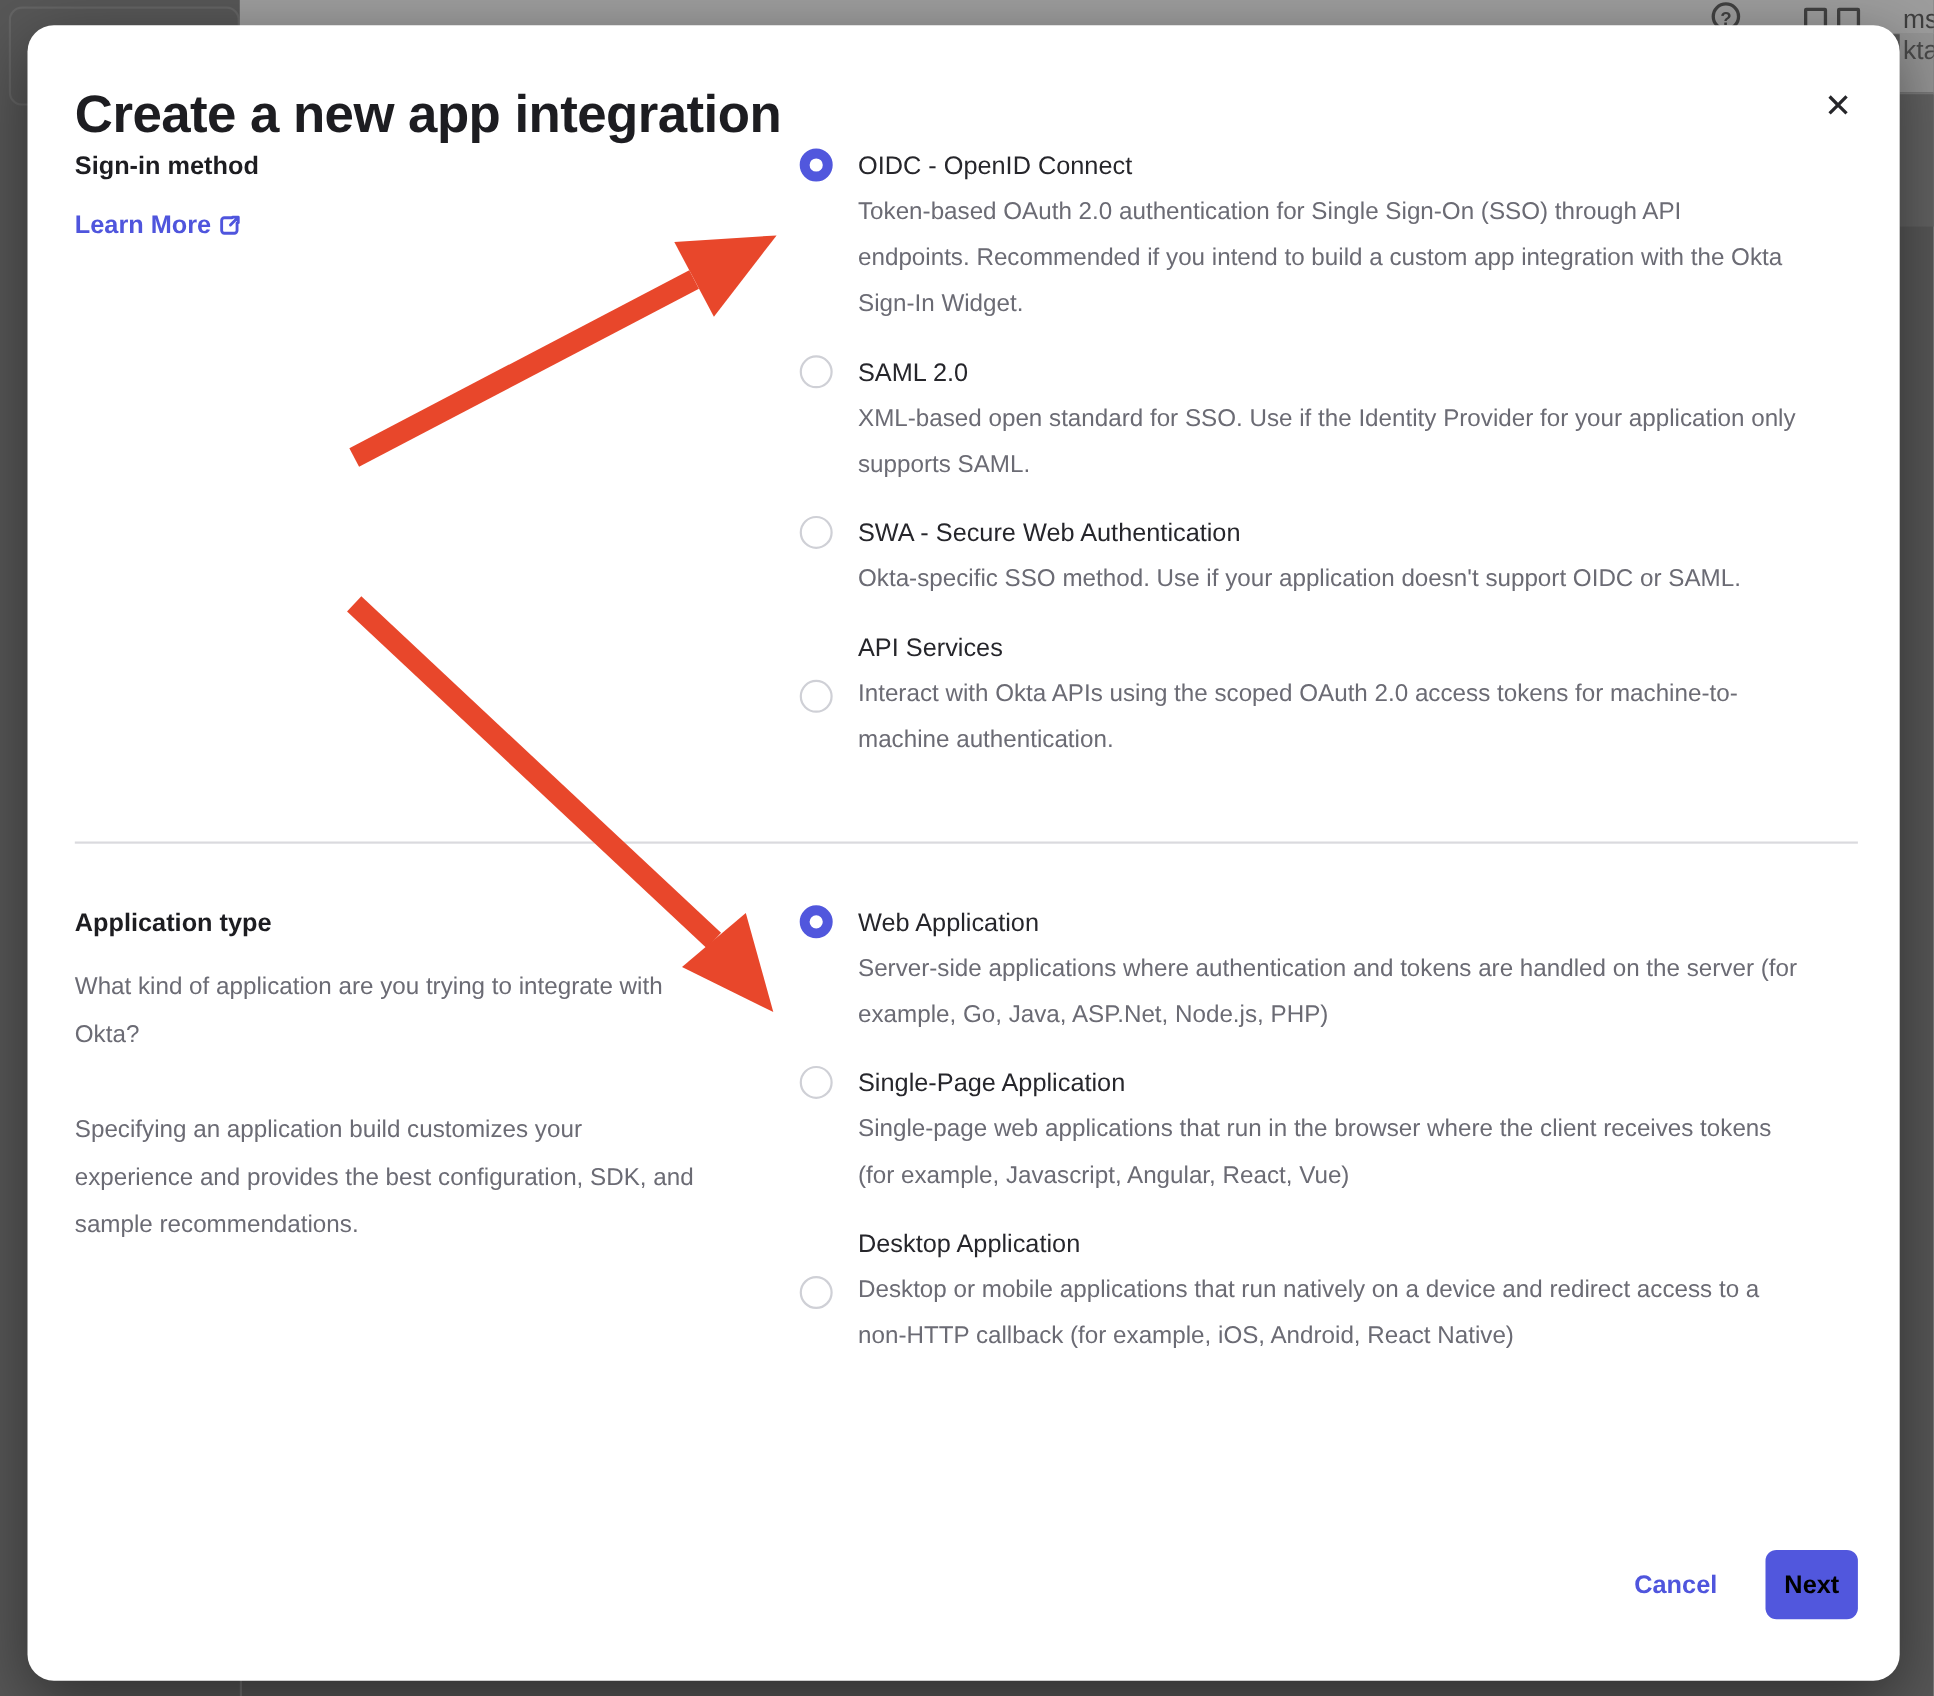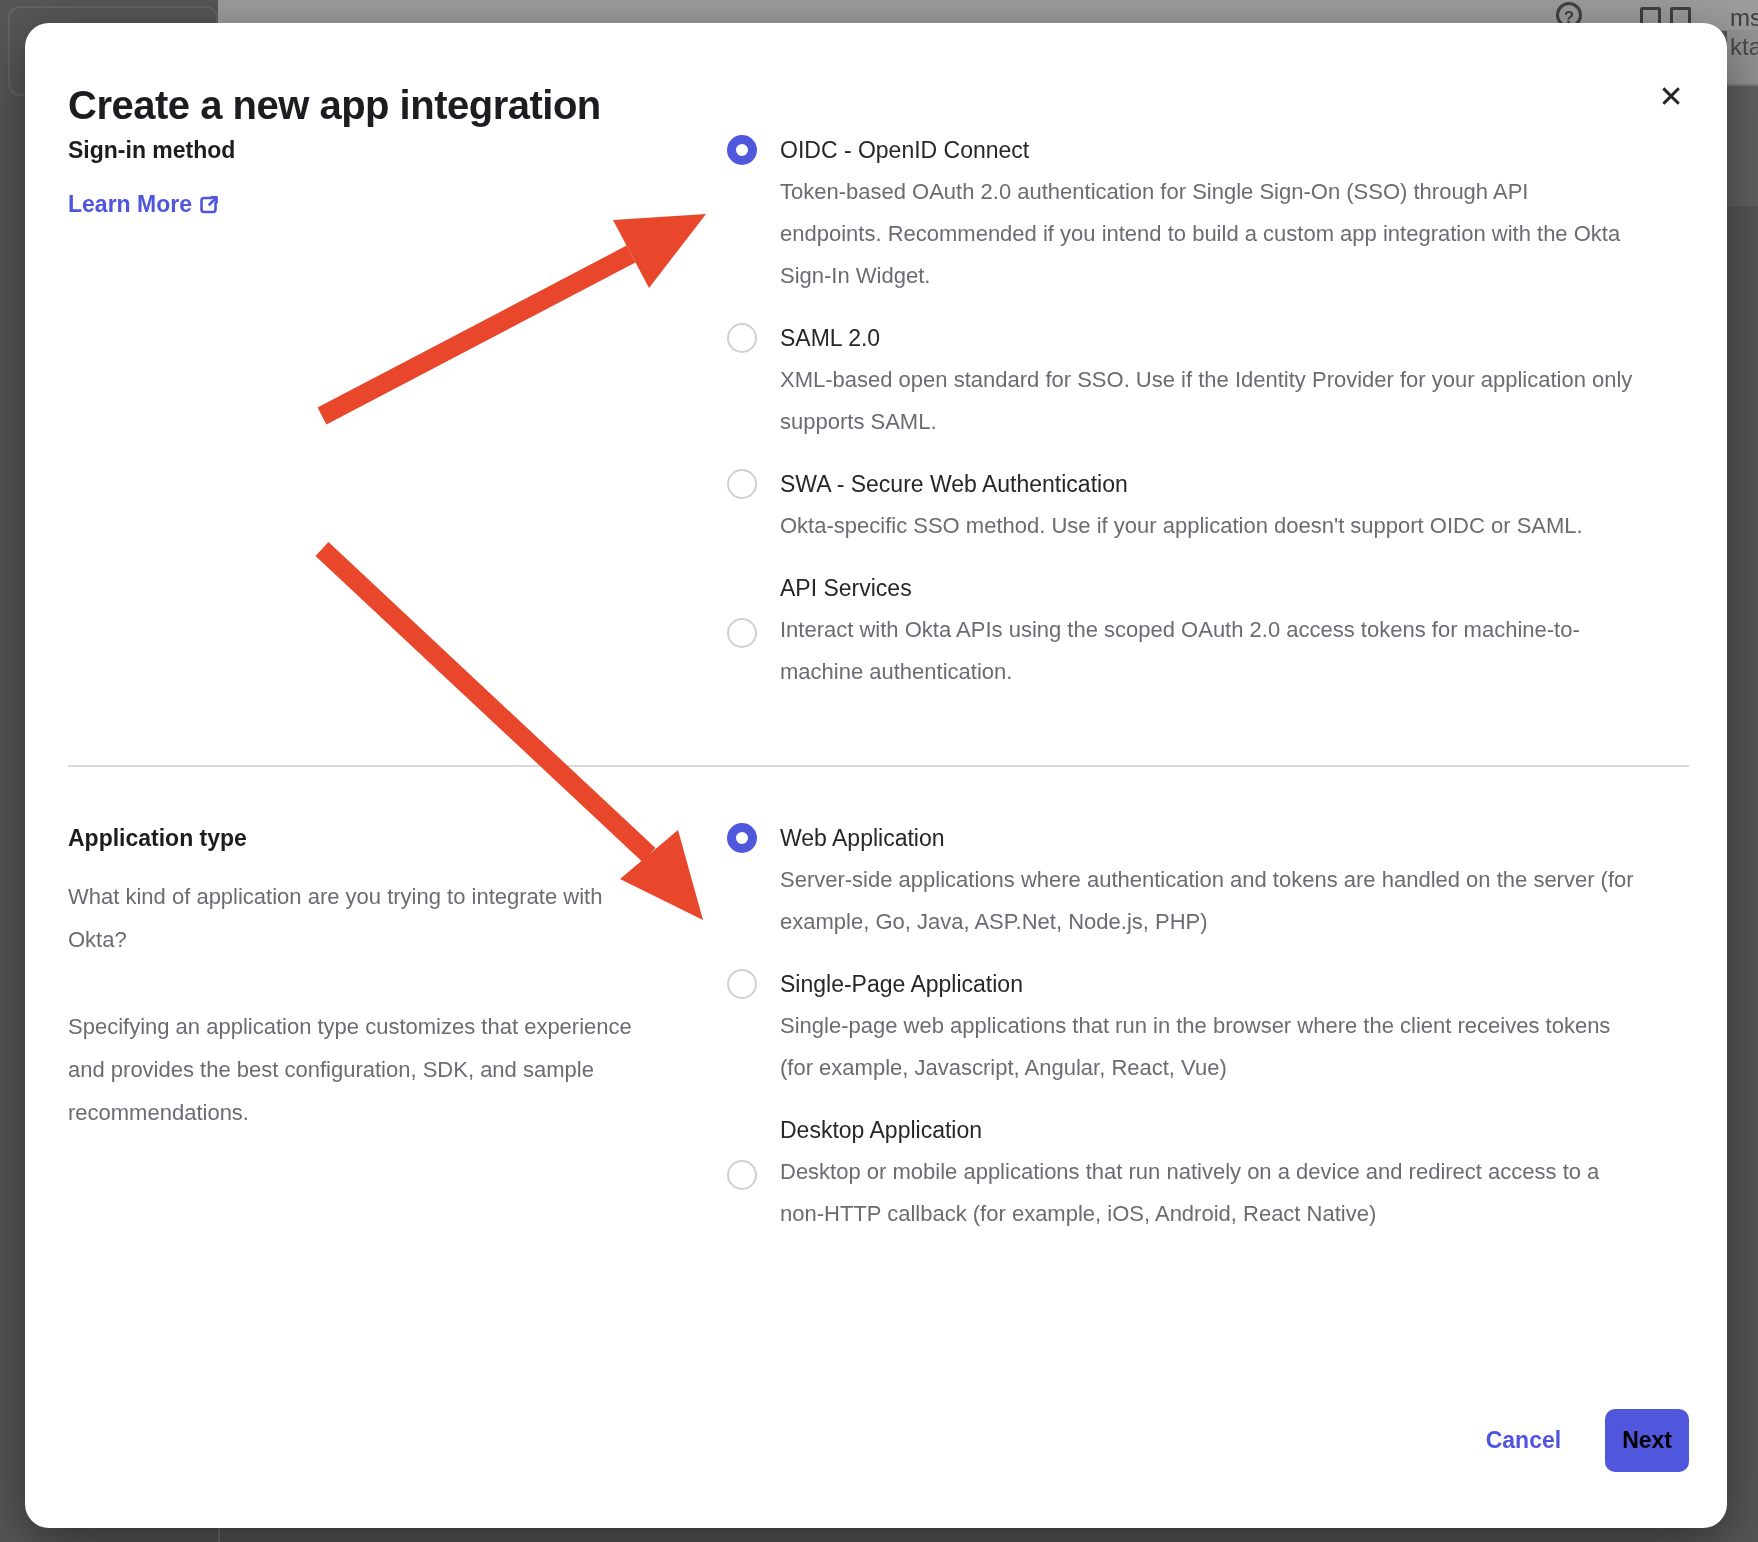--- a/index.html
+++ b/index.html
@@ -28,21 +28,21 @@
     position:absolute;left:25px;top:23px;width:1702px;height:1505px;
     background:#ffffff;border-radius:24px;
     box-shadow:0 18px 60px rgba(0,0,0,.45);
     box-sizing:border-box;padding:0 38px 0 43px;
   }
   .close-btn{
     position:absolute;top:52px;right:34px;width:44px;height:44px;
     font-size:30px;line-height:44px;text-align:center;color:#26262a;cursor:pointer;
   }
   .modal-title{
-    margin:58px 0 0 0;font-size:40px;line-height:48px;font-weight:bold;
+    margin:58px 0 0 0;font-size:48px;line-height:48px;font-weight:bold;
     color:#1d1d21;letter-spacing:-.5px;
   }
   .section{display:grid;grid-template-columns:600px 1fr;column-gap:59px;}
   .section-1{}
   .section-2{margin-top:50px;}
   .col-left .col-head{font-size:23px;line-height:42px;font-weight:bold;color:#1d1d21;margin:0;}
   .learn-more{
     margin-top:20px;display:inline-flex;align-items:center;gap:6px;
     font-size:23px;font-weight:bold;color:#4f55dd;text-decoration:none;cursor:pointer;
   }
@@ -145,21 +145,21 @@
 
     </div>
   </div>
 
   <hr class="divider">
 
   <div class="section section-2">
     <div class="col-left">
       <p class="col-head">Application type</p>
       <p class="para para-1">What kind of application are you trying to integrate with Okta?</p>
-      <p class="para para-2">Specifying an application type customizes that experience and provides the best configuration, SDK, and sample recommendations.</p>
+      <p class="para para-2">Specifying an application build customizes your experience and provides the best configuration, SDK, and sample recommendations.</p>
     </div>
     <div class="col-right">
 
       <div class="option">
         <div class="radio selected"></div>
         <div class="opt-text">
           <p class="opt-label">Web Application</p>
           <p class="opt-desc">Server-side applications where authentication and tokens are handled on the server (for example, Go, Java, ASP.Net, Node.js, PHP)</p>
         </div>
       </div>

